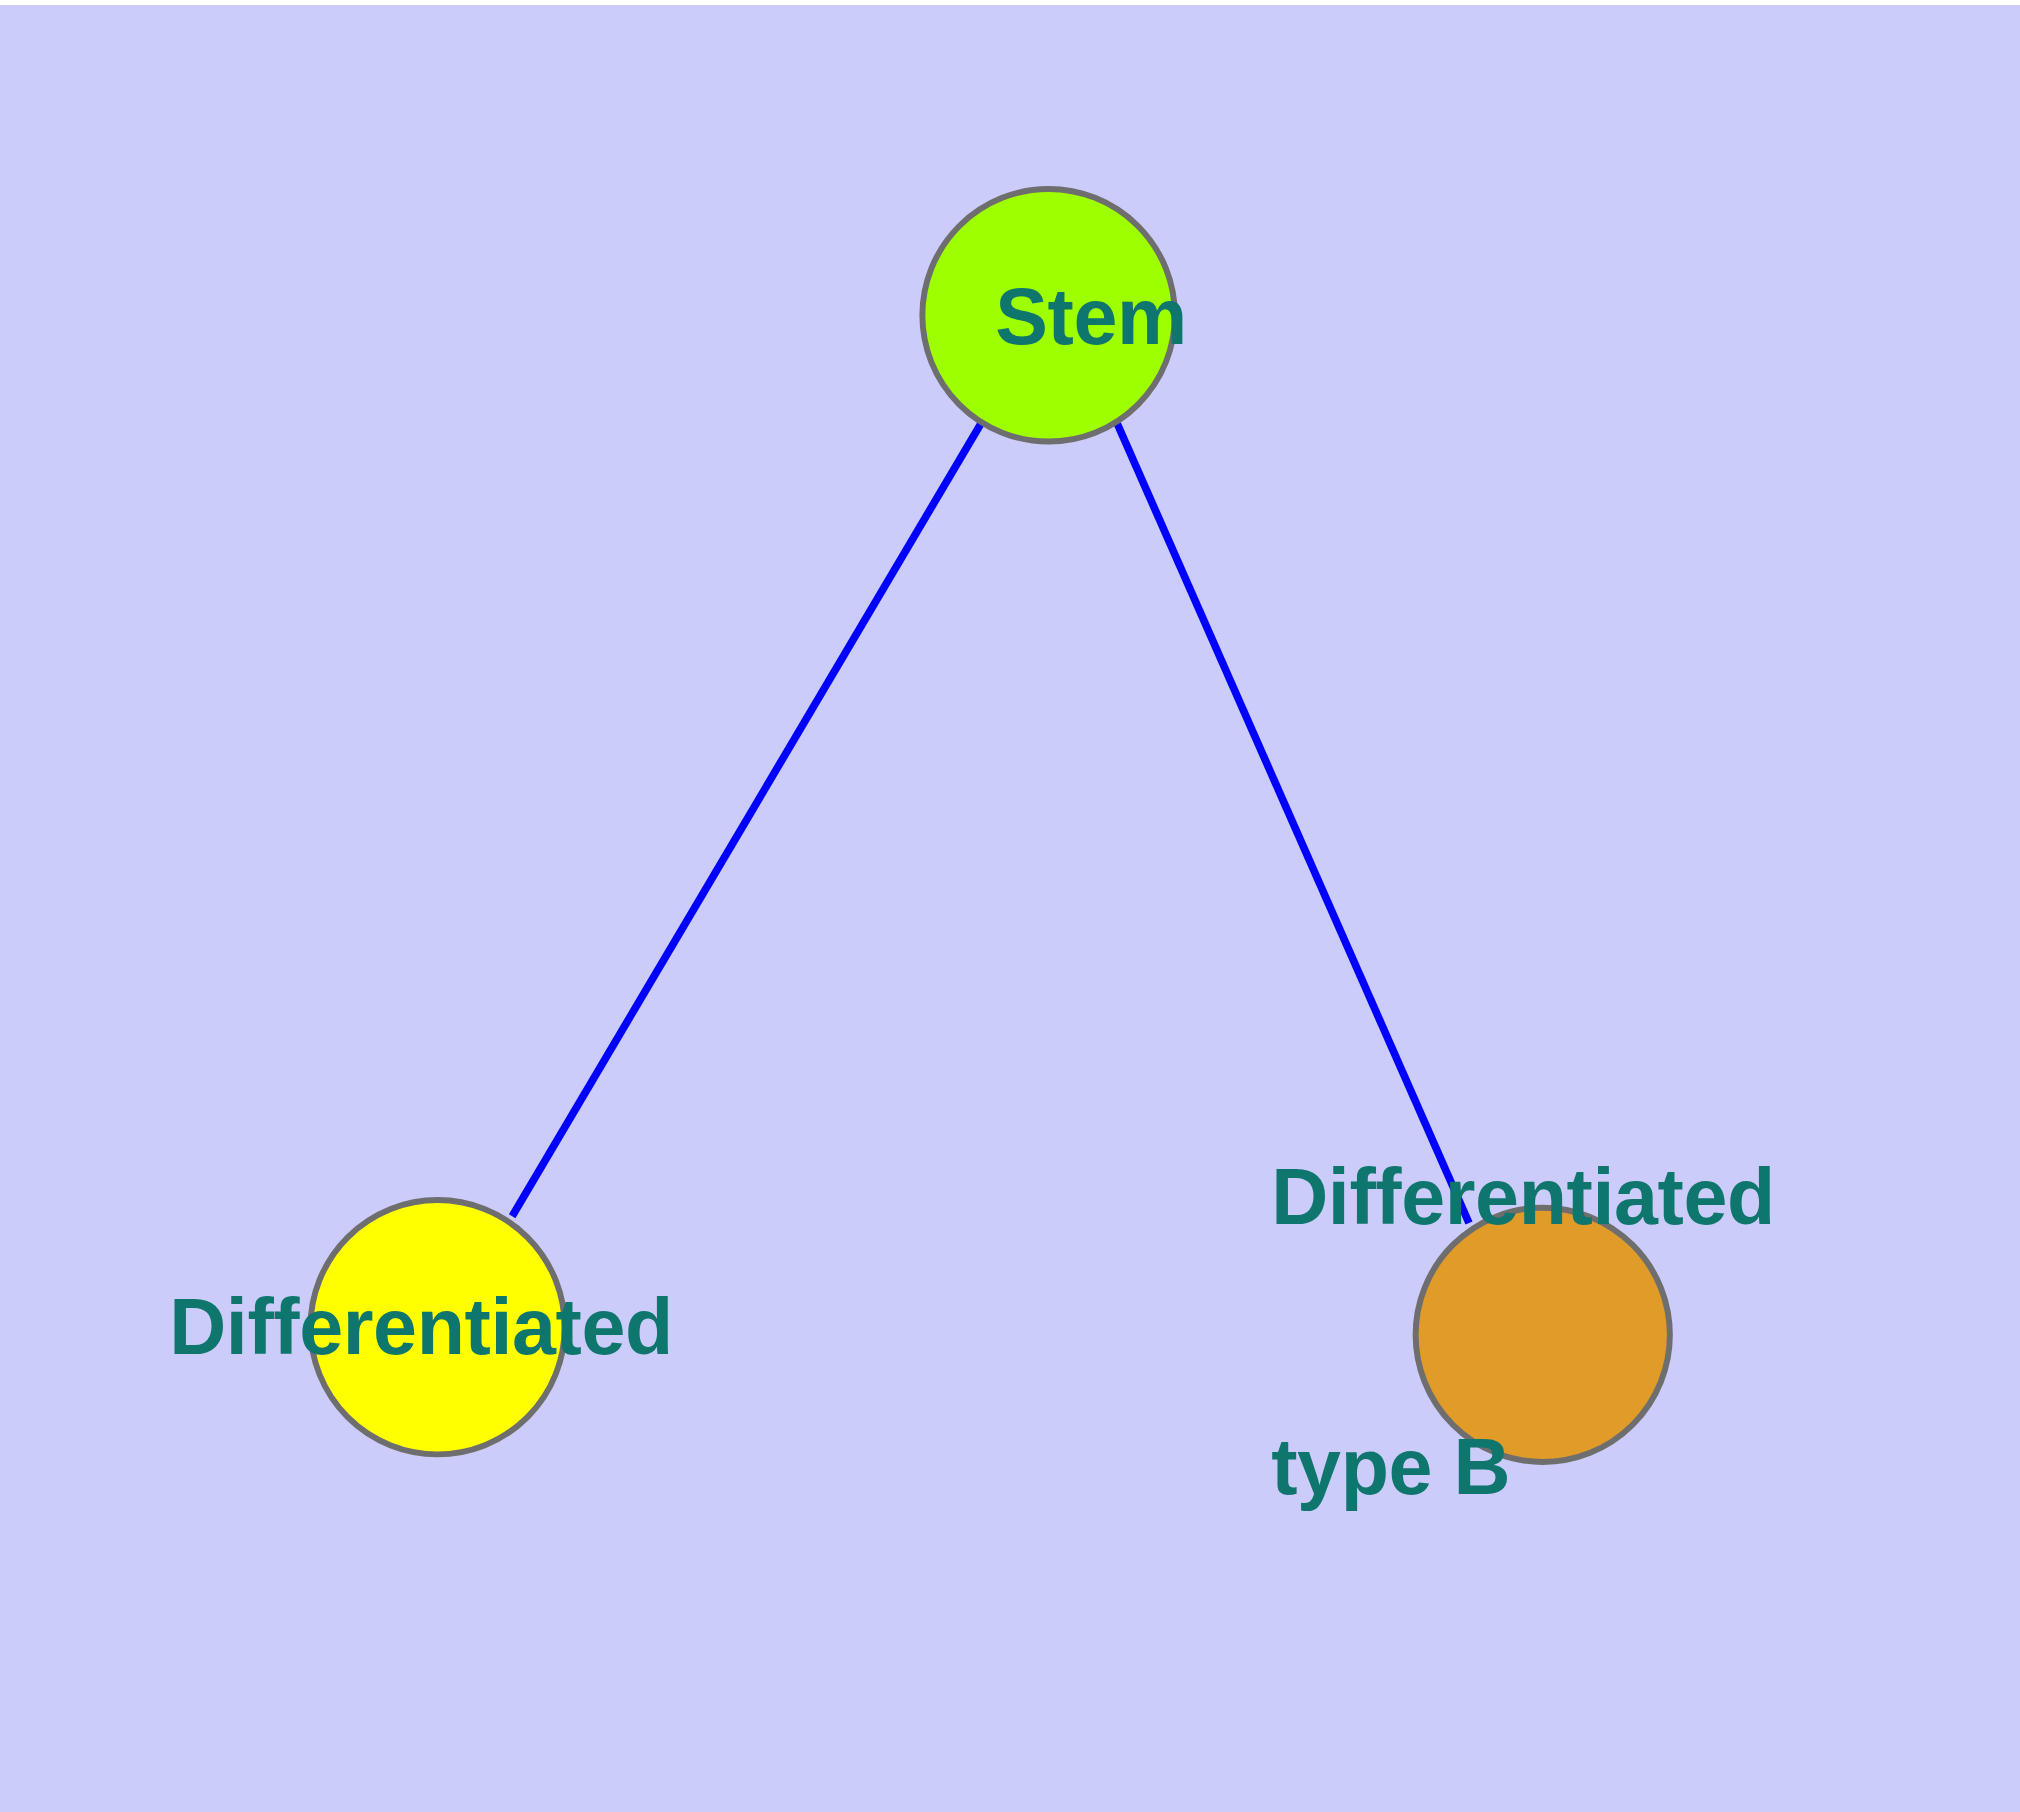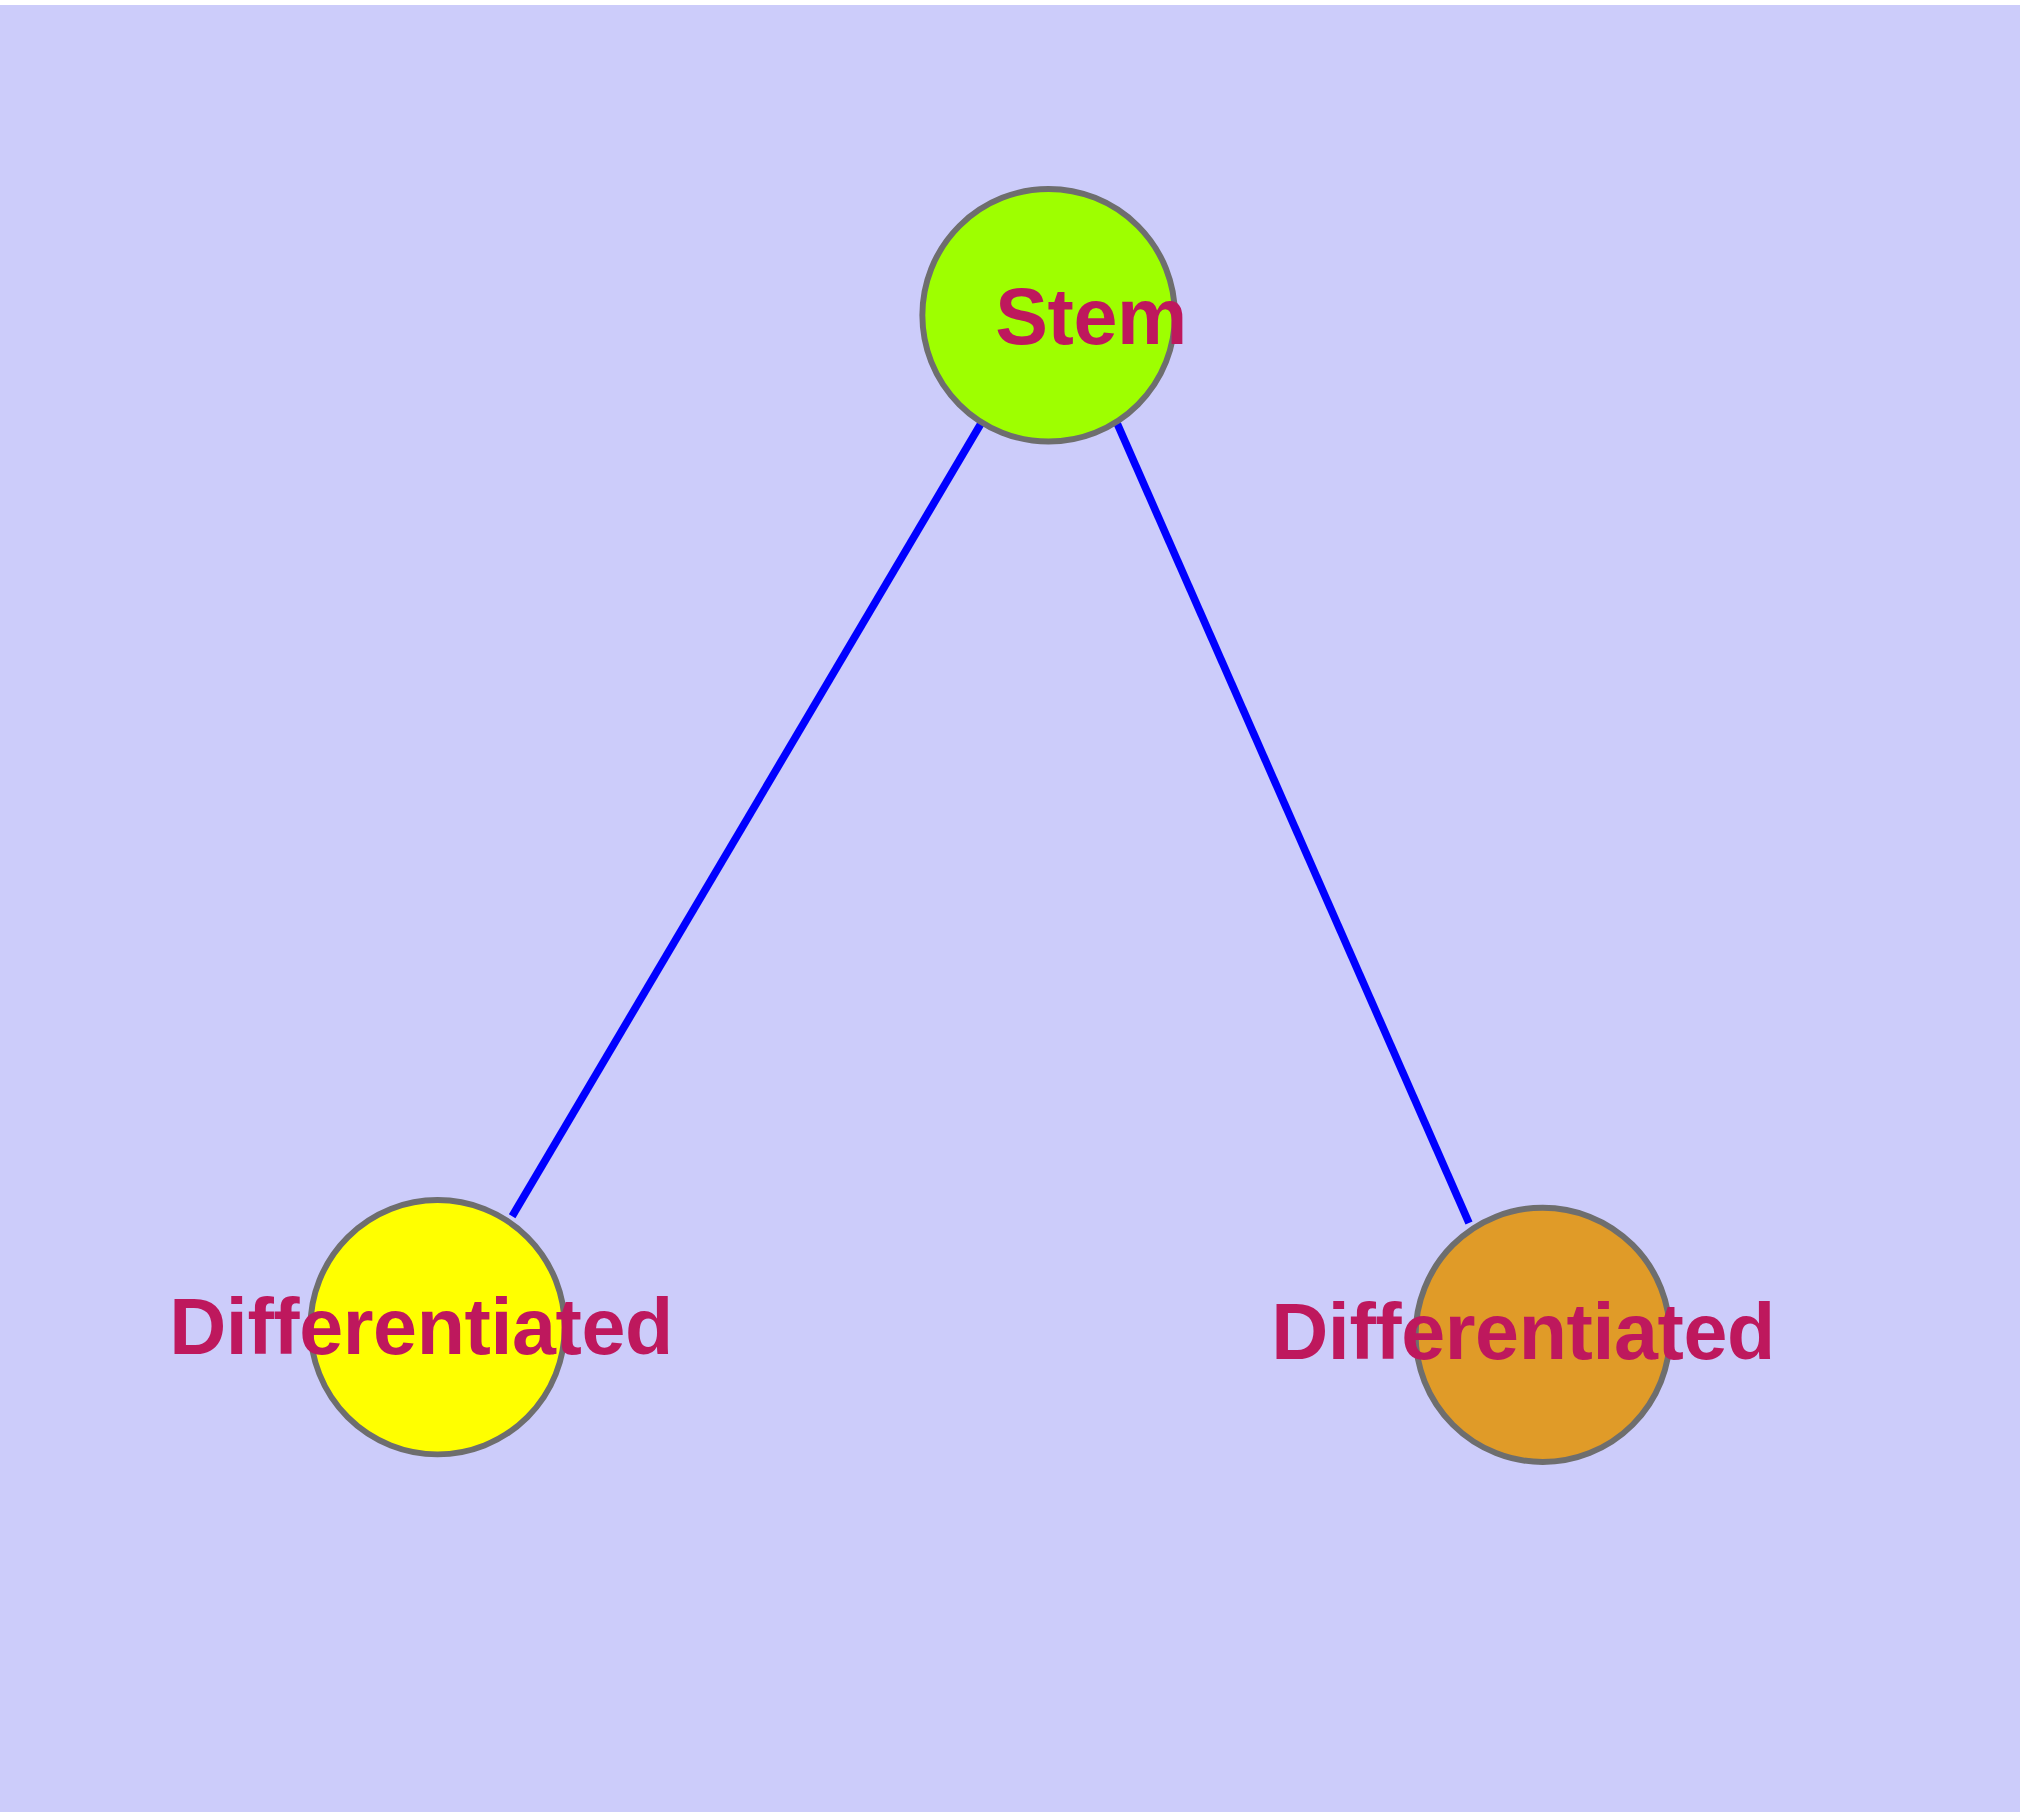--- a/index.html
+++ b/index.html
@@ -24,21 +24,21 @@
   }
   #graph-svg {
     position: absolute;
     left: 0;
     top: 0;
     width: 2021px;
     height: 1812px;
   }
   .node-label {
     position: absolute;
-    color: #be185d;
+    color: #0f766e;
     font-weight: bold;
     font-size: 79px;
     line-height: 90px;
     text-align: left;
     white-space: pre;
     letter-spacing: -0.4px;
     pointer-events: none;
     transform: translate(-50%, -50%);
   }
 </style>
@@ -64,16 +64,17 @@
   <div class="node-label" style="left:1048px; top:317px;">
     <span>Stem</span>
   </div>
 
   <div class="node-label" style="left:421px; top:1327px;">
     <div>Differentiated</div>
   </div>
 
   <div class="node-label" style="left:1523px; top:1332px;">
     <div>Differentiated</div>
+    <div>type B</div>
   </div>
 
 </div>
 
 
 </body></html>

